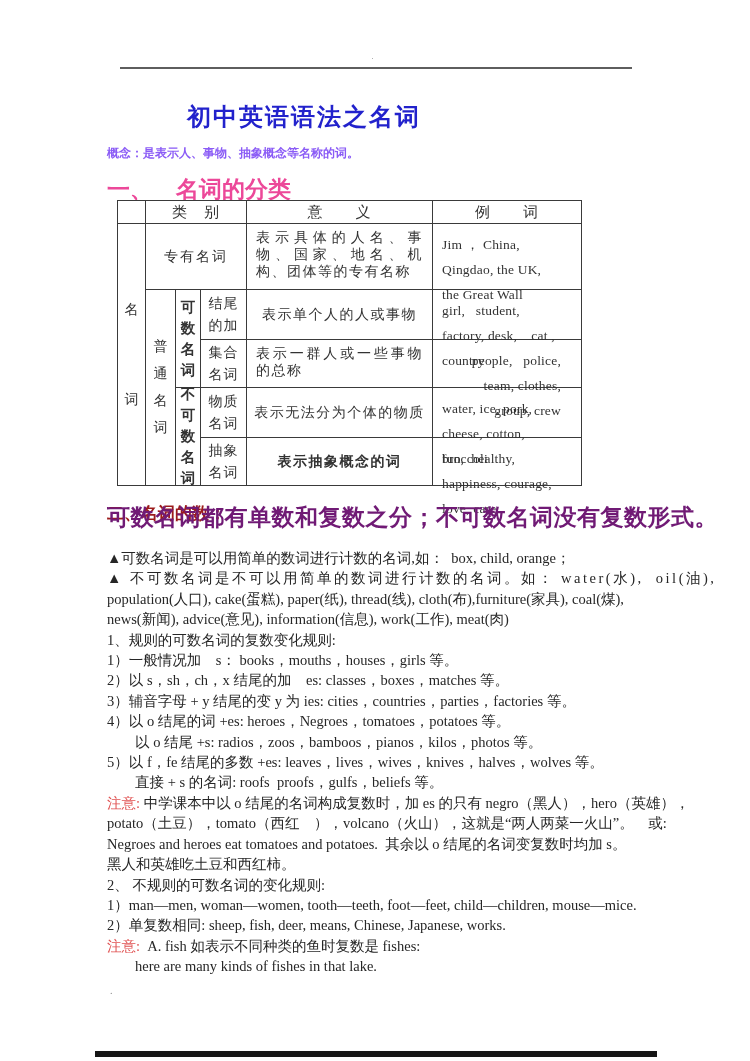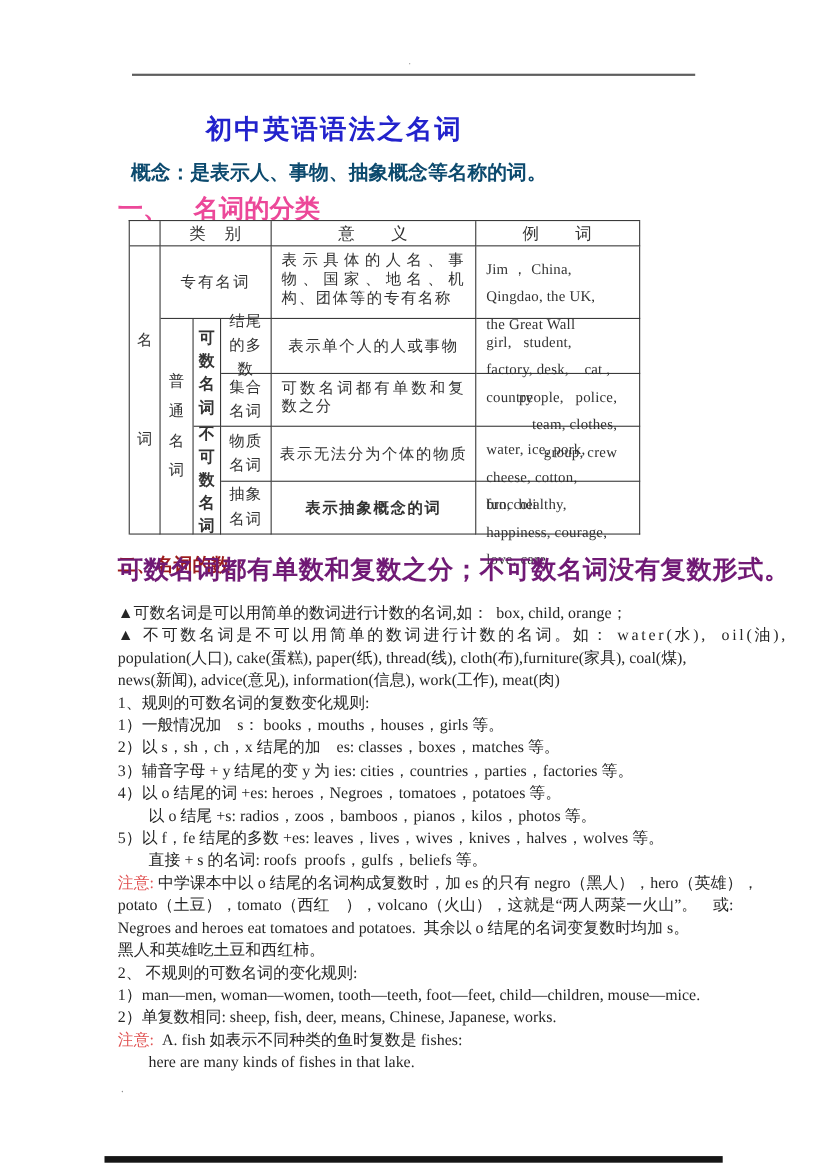--- a/index.html
+++ b/index.html
@@ -12,21 +12,21 @@
 
   
   .top-rule{left:120px;top:67px;width:512px;height:2px;background:#5e5e5e;}
   .top-mark{left:371px;top:53px;font-size:9px;color:#8a8a8a;}
   .bottom-mark{left:110px;top:985px;font-size:10px;color:#8a8a8a;}
   .bottom-bar{left:95px;top:1051px;width:562px;height:6px;background:#161616;}
 
   
   .doc-title{left:0;top:101px;width:608px;text-align:center;font-size:24px;font-weight:bold;
              color:#2222cc;letter-spacing:2px;}
-  .concept-line{left:119px;top:145px;font-size:18px;font-weight:bold;color:#0c4a6e;white-space:pre;}
+  .concept-line{left:107px;top:145px;font-size:12px;font-weight:bold;color:#8b5cf6;white-space:pre;}
   .sec1-heading{left:107px;top:174px;font-size:23px;font-weight:bold;color:#ec4899;white-space:pre;}
   .sec2-heading{left:107px;top:502px;font-size:17px;font-weight:bold;color:#9c1b1b;line-height:24px;white-space:pre;}
   .sec2-subheading{left:107px;top:502px;font-size:23px;font-weight:bold;color:#701a75;letter-spacing:0.5px;white-space:pre;}
 
   
   .grid-table{
     left:117px;top:200px;display:grid;
     grid-template-columns:28px 30px 25px 46px 186px 149px;
     grid-template-rows:23px 66px 50px 48px 50px 48px;
     border-top:1.5px solid #3a3a3a;border-left:1.5px solid #3a3a3a;
@@ -109,29 +109,29 @@
     </div>
   <div class="cell c-uncount vtext gap-tight vbold sans">
       <span>不</span>
       <span>可</span>
       <span>数</span>
       <span>名</span>
       <span>词</span>
     </div>
 
   <div class="cell c-r1n">
-      <span class="subname">结尾的多数</span>
+      <span class="subname">结尾的加</span>
     </div>
   <div class="cell c-r1m meaning-center">表示单个人的人或事物</div>
   <div class="cell c-r1e examples">girl,   student,   factory, desk,    cat , country</div>
 
   <div class="cell c-r2n">
       <span class="subname">集合名词</span>
     </div>
-  <div class="cell c-r2m meaning-just">可数名词都有单数和复数之分</div>
+  <div class="cell c-r2m meaning-just">表示一群人或一些事物的总称</div>
   <div class="cell c-r2e examples">people,   police,   team, clothes,   group, crew</div>
 
   <div class="cell c-r3n">
       <span class="subname">物质名词</span>
     </div>
   <div class="cell c-r3m meaning-center">表示无法分为个体的物质</div>
   <div class="cell c-r3e examples">water, ice, pork, cheese, cotton, broccoli</div>
 
   <div class="cell c-r4n">
       <span class="subname">抽象名词</span>

